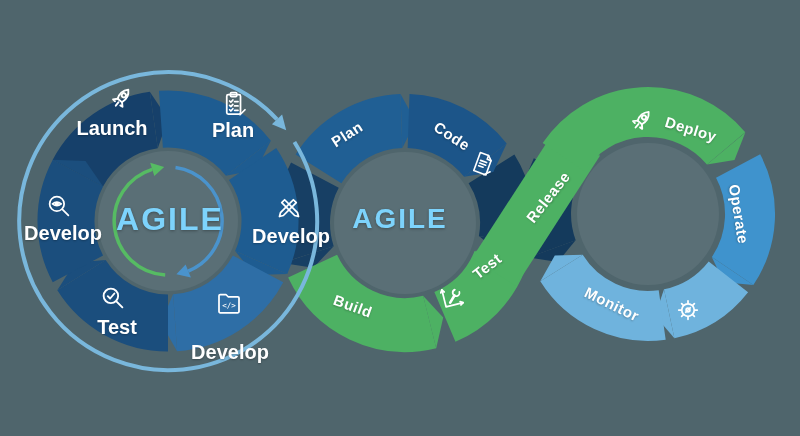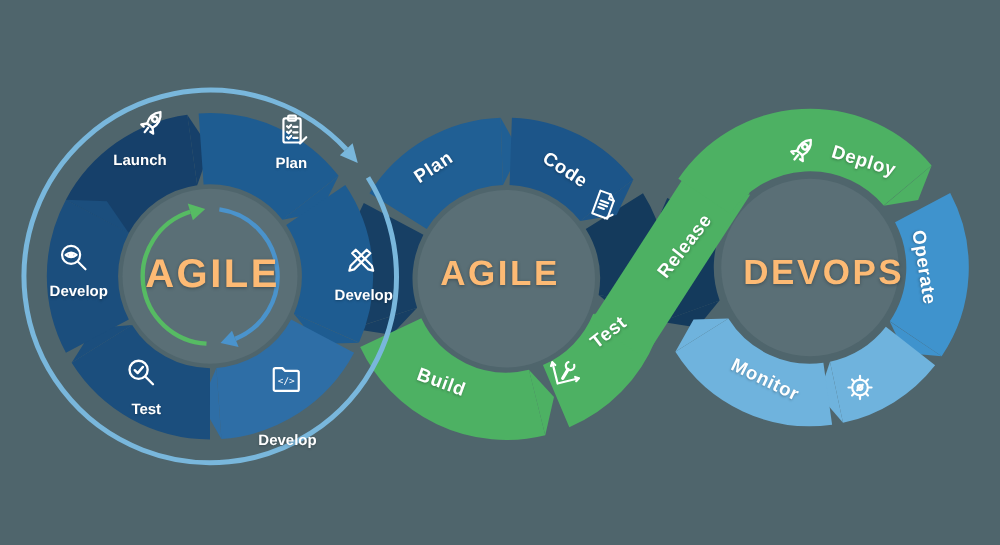--- a/index.html
+++ b/index.html
@@ -1,22 +1,22 @@
 <!DOCTYPE html>
 <html><head>
 <meta charset="utf-8">
 <style>
   html,body{margin:0;padding:0;background:#4f656c;}
   .stage{position:relative;width:800px;height:436px;overflow:hidden;
          font-family:"Liberation Sans",sans-serif;background:#4f656c;}
   .stage svg.scene{position:absolute;left:0;top:0;}
-  .label{position:absolute;color:#fff;font-size:12px;font-weight:600;
+  .label{position:absolute;color:#fff;font-size:20px;font-weight:600;
          white-space:nowrap;text-shadow:0 1px 2px rgba(0,0,0,.25);}
   .label.inf{font-size:15px;letter-spacing:.5px;}
-  .title{position:absolute;color:#fdba74;font-weight:700;letter-spacing:2px;
+  .title{position:absolute;color:#7dd3fc;font-weight:700;letter-spacing:2px;
          white-space:nowrap;text-shadow:0 1px 3px rgba(0,0,0,.3);}
   .title.big{font-size:32px;}
   .title.mid{font-size:28px;}
   .icon{position:absolute;display:block;}
   .icon svg{display:block;}
 </style>
 </head>
 <body>
 
 <div class="stage">
@@ -71,21 +71,20 @@
 
   <div class="title big" style="left:170px;top:219px;transform:translate(-50%,-50%);">AGILE</div>
   <div class="label" style="left:112px;top:128px;transform:translate(-50%,-50%);">Launch</div>
   <div class="label" style="left:233px;top:130px;transform:translate(-50%,-50%);">Plan</div>
   <div class="label" style="left:291px;top:236px;transform:translate(-50%,-50%);">Develop</div>
   <div class="label" style="left:230px;top:328px;transform:translate(-50%,-50%);margin-top:24px;">Develop</div>
   <div class="label" style="left:117px;top:327px;transform:translate(-50%,-50%);">Test</div>
   <div class="label" style="left:63px;top:233px;transform:translate(-50%,-50%);">Develop</div>
 
   <div class="title mid" style="left:400px;top:219px;transform:translate(-50%,-50%);">AGILE</div>
-  <div class="title mid" style="left:659px;top:218px;transform:translate(-50%,-50%);">DEVOPS</div>
   <div class="label inf" style="left:347px;top:134px;transform:translate(-50%,-50%) rotate(-33deg);">Plan</div>
   <div class="label inf" style="left:452px;top:136px;transform:translate(-50%,-50%) rotate(33deg);">Code</div>
   <div class="label inf" style="left:353px;top:306px;transform:translate(-50%,-50%) rotate(20deg);">Build</div>
   <div class="label inf" style="left:487px;top:266px;transform:translate(-50%,-50%) rotate(-38deg);">Test</div>
   <div class="label inf" style="left:548px;top:197px;transform:translate(-50%,-50%) rotate(-52deg);">Release</div>
   <div class="label inf" style="left:691px;top:129px;transform:translate(-50%,-50%) rotate(17deg);">Deploy</div>
   <div class="label inf" style="left:739px;top:214px;transform:translate(-50%,-50%) rotate(81deg);">Operate</div>
   <div class="label inf" style="left:612px;top:304px;transform:translate(-50%,-50%) rotate(26deg);">Monitor</div>
 
   <span class="icon" style="left:121px;top:99px;transform:translate(-50%,-50%) rotate(38deg);">

